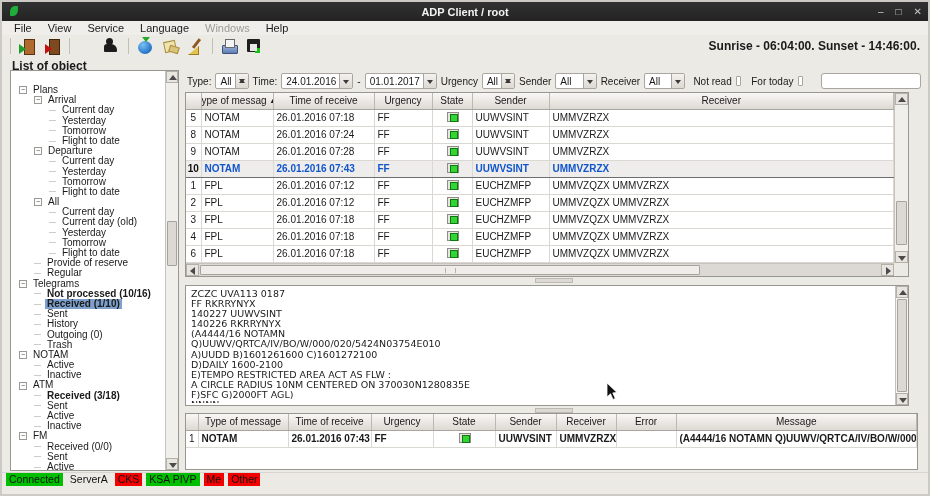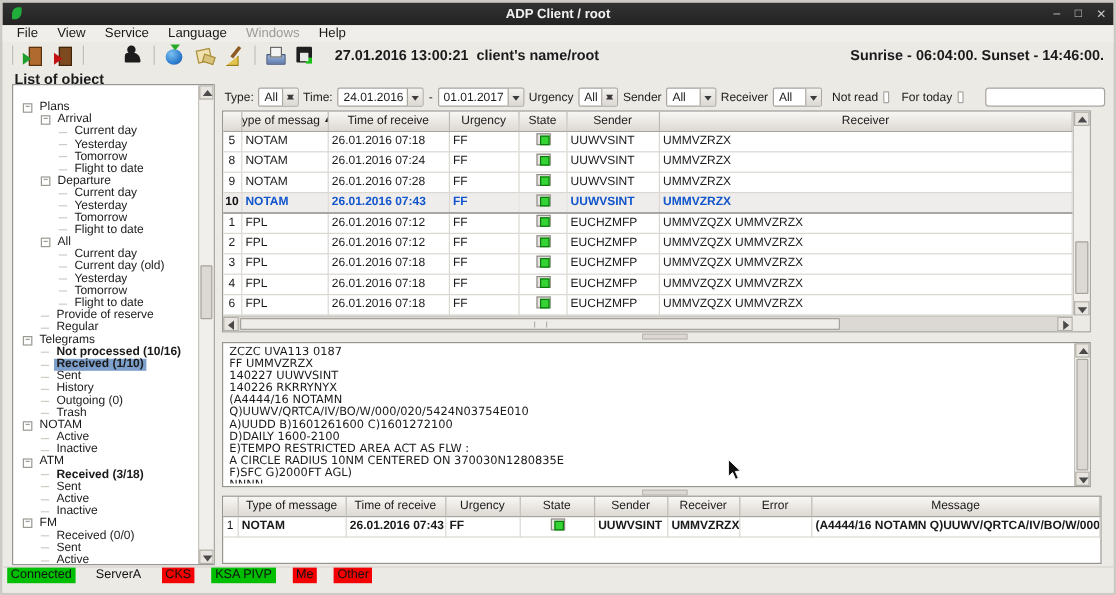--- a/index.html
+++ b/index.html
@@ -107,21 +107,21 @@
 
   
   .grip { position:absolute; left:50%; width:38px; height:5px; margin-left:-19px; background:#dcd8d3; border:1px solid #bcb8b2; }
 
   
   .msgbox { position:absolute; background:#fff; border:1px solid #989690; }
   .msg-lines { position:absolute; top:3px; left:5px; right:16px; bottom:2px; font-family:"DejaVu Sans", sans-serif; font-size:9.5px; line-height:10.1px; overflow:hidden; }
   .msg-scroll { position:absolute; top:0; right:0; bottom:0; width:13px; background:#f6f4f1; border-left:1px solid #c6c2bc; }
 
   
-  .statusbar { position:absolute; left:0; right:0; bottom:0; height:22px; background:#eceae5; display:flex; align-items:flex-start; padding:0 0 0 4px; gap:14px; border-top:1px solid #d8d4d0; }
+  .statusbar { position:absolute; left:0; right:0; bottom:0; height:22px; background:#eceae5; display:flex; align-items:flex-start; padding:0 0 0 4px; gap:4px; border-top:1px solid #d8d4d0; }
   .badge { font-size:10.5px; padding:0 3px; line-height:13px; white-space:nowrap; color:#111; }
 
   
   .cursor { position:absolute; left:604px; top:380px; width:12px; height:19px; pointer-events:none; }
 </style>
 </head>
 <body>
 
 <div class="window">
 
@@ -153,21 +153,20 @@
         <span class="tbicon i-address"></span>
         <span class="tbicon i-user"></span>
         <span class="tb-sep"></span>
         <span class="tbicon i-globe"></span>
         <span class="tbicon i-send"></span>
         <span class="tbicon i-clean"></span>
         <span class="tb-sep"></span>
         <span class="tbicon i-print"></span>
         <span class="tbicon i-save"></span>
       </span>
-    <span class="tb-datetime">27.01.2016 13:00:21  client's name/root</span>
     <span class="tb-sun">Sunrise - 06:04:00. Sunset - 14:46:00.</span>
   </div>
 
   <div class="sidebar">
     <div class="sidebar-title">List of object</div>
     <div class="tree-box">
       <div class="tree-rows" id="tree-rows">
           <div class="tree-row" style="padding-left: 8px;">
             <span class="expander">−</span>
             <span class="lbl">Plans</span>
@@ -500,21 +499,21 @@
           </span>
       </div>
       <div class="sb-corner"></div>
     </div>
 
     <div class="grip" style="top:221px;"></div>
 
     <div class="msgbox" style="top:228px; left:2px; width:724px; height:121px;">
       <div class="msg-lines" id="msg-lines">
           <div>ZCZC UVA113 0187</div>
-          <div>FF UMMVZRZX</div>
+          <div>FF RKRRYNYX</div>
           <div>140227 UUWVSINT</div>
           <div>140226 RKRRYNYX</div>
           <div>(A4444/16 NOTAMN</div>
           <div>Q)UUWV/QRTCA/IV/BO/W/000/020/5424N03754E010</div>
           <div>A)UUDD B)1601261600 C)1601272100</div>
           <div>D)DAILY 1600-2100</div>
           <div>E)TEMPO RESTRICTED AREA ACT AS FLW :</div>
           <div>A CIRCLE RADIUS 10NM CENTERED ON 370030N1280835E</div>
           <div>F)SFC G)2000FT AGL)</div>
           <div>NNNN</div>

